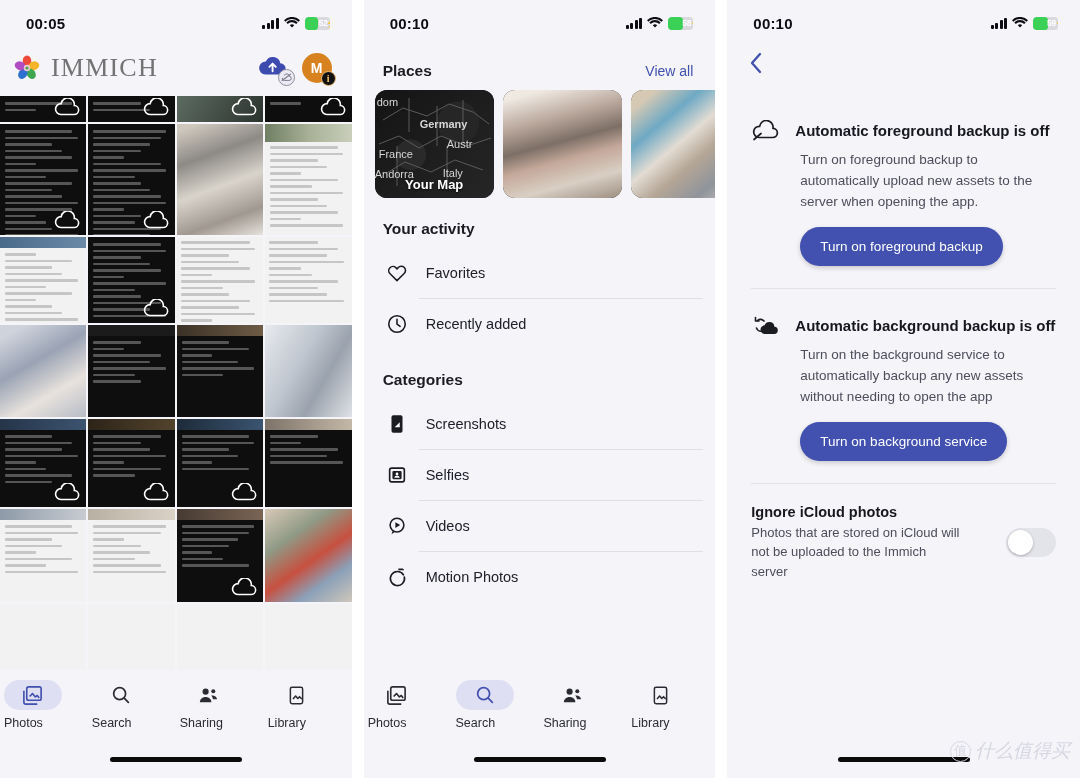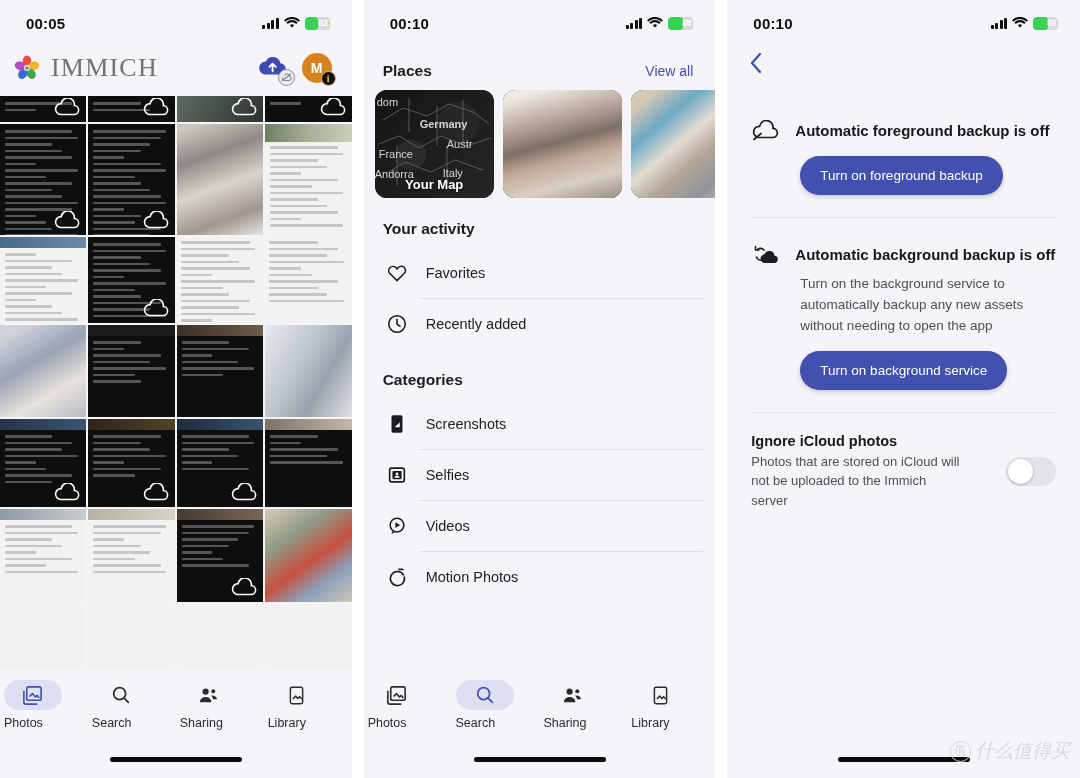--- a/index.html
+++ b/index.html
@@ -831,20 +831,21 @@
     </div>
 
     <div class="bk-section">
       <div class="bk-head">
         <svg width="30" height="22" viewBox="0 0 30 22" fill="none" stroke="#1b1b22" stroke-width="1.7">
           <path d="M8 17.5h13.5a4.6 4.6 0 0 0 .5-9.2A6.4 6.4 0 0 0 8.6 6.3 5 5 0 0 0 8 17.5Z"></path>
           <path d="M3 19.5 10 13.5" stroke-linecap="round"></path>
         </svg>
         <span class="bk-title">Automatic foreground backup is off</span>
       </div>
+      <div class="bk-desc">Turn on foreground backup to automatically upload new assets to the server when opening the app.</div>
       <button class="bk-btn">Turn on foreground backup</button>
     </div>
 
     <div class="hr"></div>
 
     <div class="bk-section">
       <div class="bk-head">
         <svg width="30" height="22" viewBox="0 0 30 22" fill="none" stroke="#1b1b22" stroke-width="1.6">
           <path d="M6.5 5.5a4.5 4.5 0 0 1 6.5.6" stroke-linecap="round"></path>
           <path d="M4.5 2.5v3.5h3.5" stroke-linecap="round" stroke-linejoin="round"></path>

